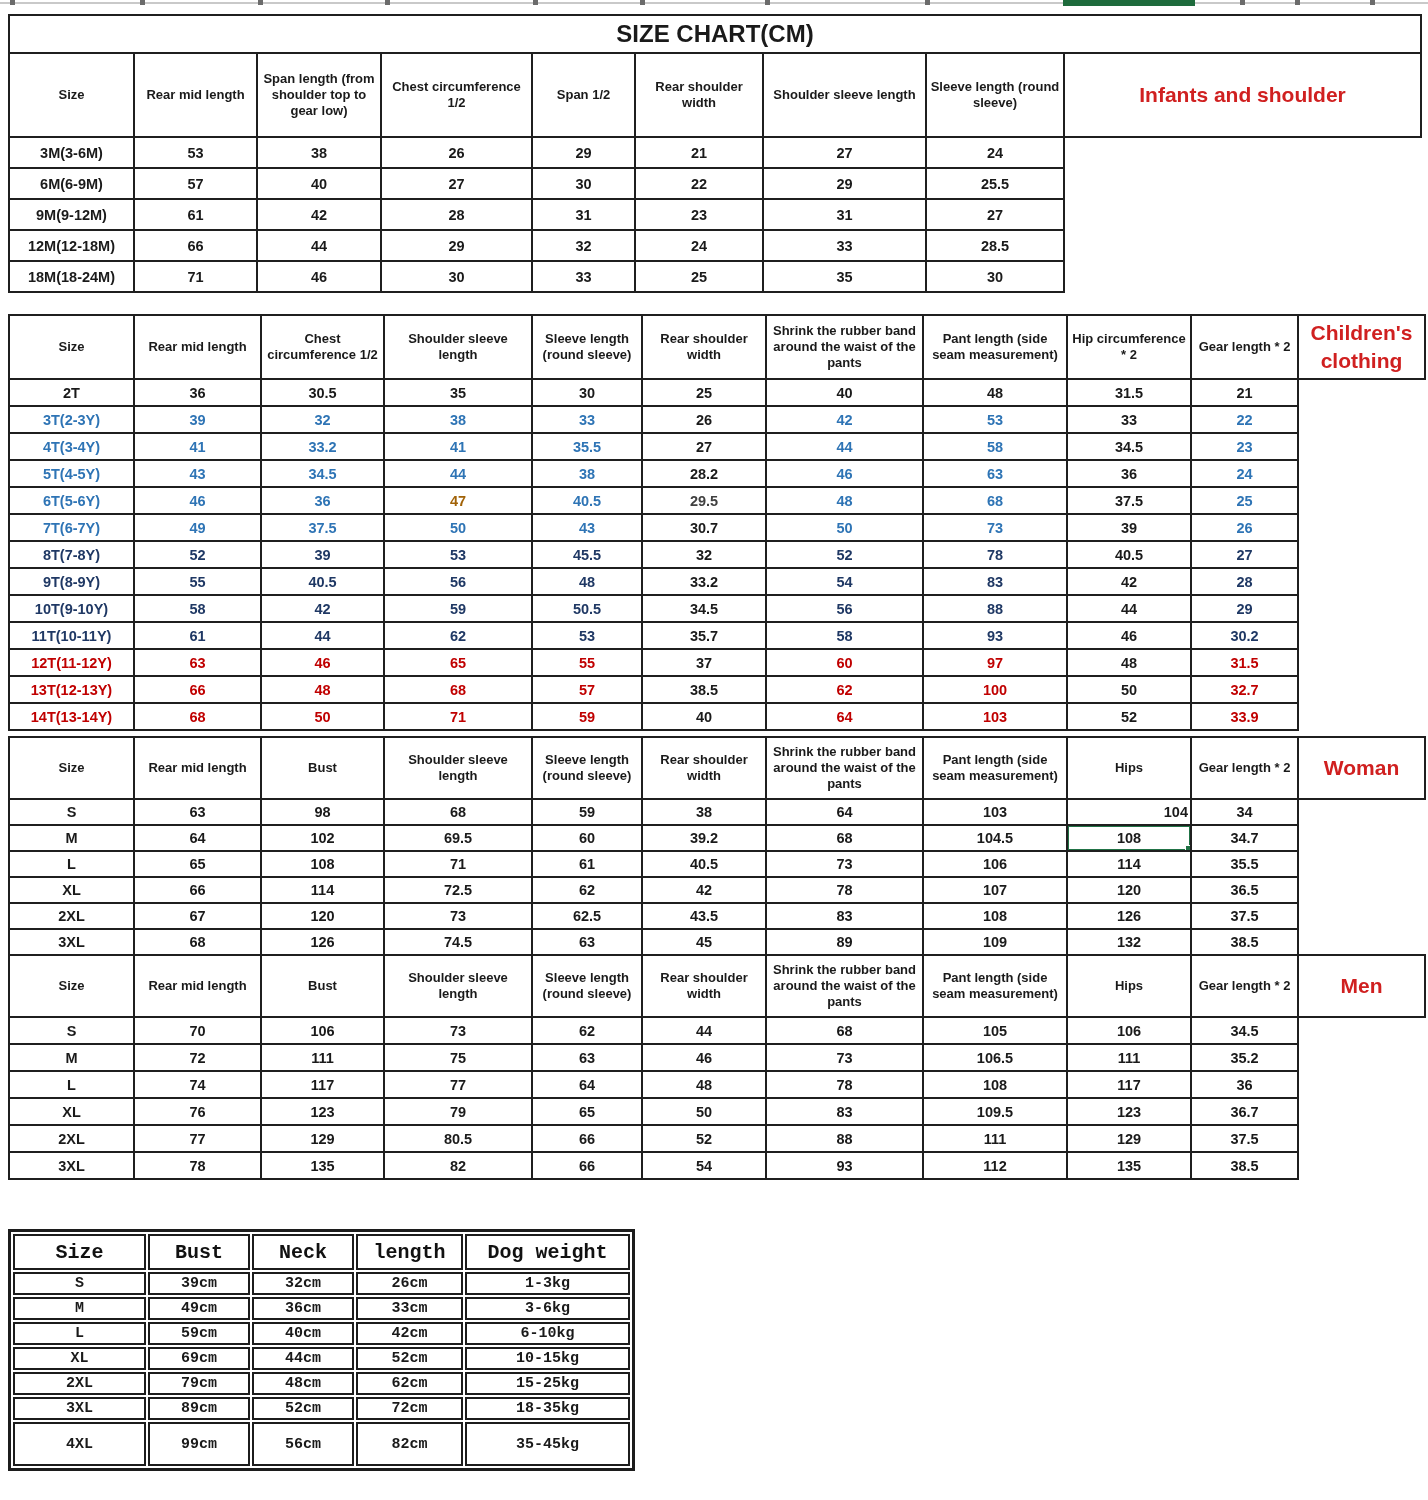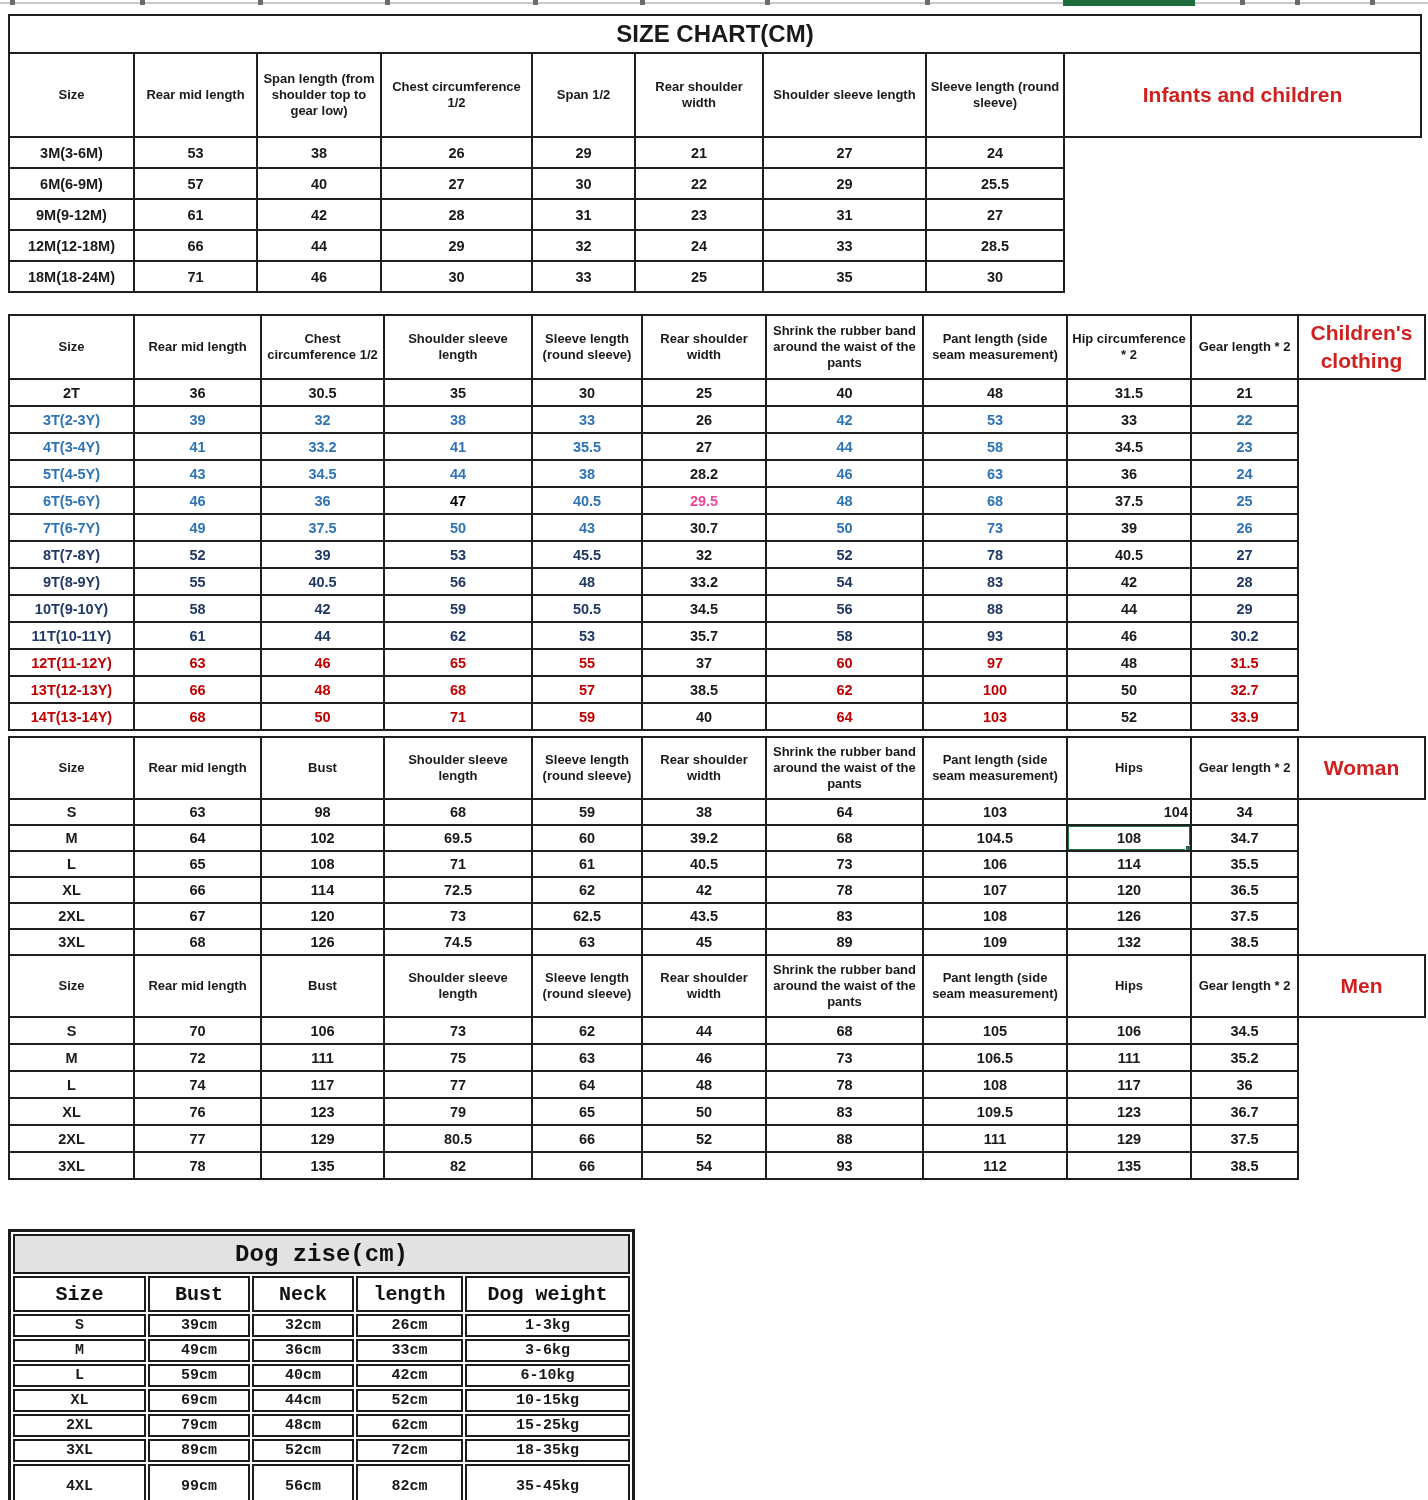--- a/index.html
+++ b/index.html
@@ -94,21 +94,21 @@
       </tr>
       <tr class="hrow">
           <th class="colhead">Size</th>
           <th class="colhead">Rear mid length</th>
           <th class="colhead">Span length (from shoulder top to gear low)</th>
           <th class="colhead">Chest circumference 1/2</th>
           <th class="colhead">Span 1/2</th>
           <th class="colhead">Rear shoulder width</th>
           <th class="colhead">Shoulder sleeve length</th>
           <th class="colhead">Sleeve length (round sleeve)</th>
-          <td class="side-label" rowspan="6" style="color: rgb(208, 32, 32);">Infants and children</td>
+          <td class="side-label" rowspan="6" style="color: rgb(208, 32, 32);">Infants and shoulder</td>
         </tr>
     </thead>
     <tbody>
         <tr>
           <td class="size" style="color: rgb(26, 26, 26);">3M(3-6M)</td>
           <td class="val" style="color: rgb(26, 26, 26);">53</td>
           <td class="val" style="color: rgb(26, 26, 26);">38</td>
           <td class="val" style="color: rgb(26, 26, 26);">26</td>
           <td class="val" style="color: rgb(26, 26, 26);">29</td>
           <td class="val" style="color: rgb(26, 26, 26);">21</td>
@@ -233,23 +233,23 @@
           <td class="val" style="color: rgb(26, 26, 26);">28.2</td>
           <td class="val" style="color: rgb(46, 116, 181);">46</td>
           <td class="val" style="color: rgb(46, 116, 181);">63</td>
           <td class="val" style="color: rgb(26, 26, 26);">36</td>
           <td class="val" style="color: rgb(46, 116, 181);">24</td>
         </tr>
         <tr>
           <td class="size" style="color: rgb(46, 116, 181);">6T(5-6Y)</td>
           <td class="val" style="color: rgb(46, 116, 181);">46</td>
           <td class="val" style="color: rgb(46, 116, 181);">36</td>
-          <td class="val" style="color: #000000; border-radius: 10px;">47</td>
+          <td class="val" style="color: #a16207; border-radius: 10px;">47</td>
           <td class="val" style="color: rgb(46, 116, 181);">40.5</td>
-          <td class="val" style="color: #ec4899;">29.5</td>
+          <td class="val" style="color: #404040;">29.5</td>
           <td class="val" style="color: rgb(46, 116, 181);">48</td>
           <td class="val" style="color: rgb(46, 116, 181);">68</td>
           <td class="val" style="color: rgb(26, 26, 26);">37.5</td>
           <td class="val" style="color: rgb(46, 116, 181);">25</td>
         </tr>
         <tr>
           <td class="size" style="color: rgb(46, 116, 181);">7T(6-7Y)</td>
           <td class="val" style="color: rgb(46, 116, 181);">49</td>
           <td class="val" style="color: rgb(46, 116, 181);">37.5</td>
           <td class="val" style="color: rgb(46, 116, 181);">50</td>
@@ -559,23 +559,20 @@
 
   <table class="dog">
     <colgroup>
         <col style="width: 133px;">
         <col style="width: 102px;">
         <col style="width: 102px;">
         <col style="width: 107px;">
         <col style="width: 165px;">
       </colgroup>
     <thead>
-      <tr>
-        <th class="dog-title" colspan="5" style="background: rgb(226, 226, 226);">Dog zise(cm)</th>
-      </tr>
       <tr class="hrow">
           <th class="colhead">Size</th>
           <th class="colhead">Bust</th>
           <th class="colhead">Neck</th>
           <th class="colhead">length</th>
           <th class="colhead">Dog weight</th>
         </tr>
     </thead>
     <tbody>
         <tr>

